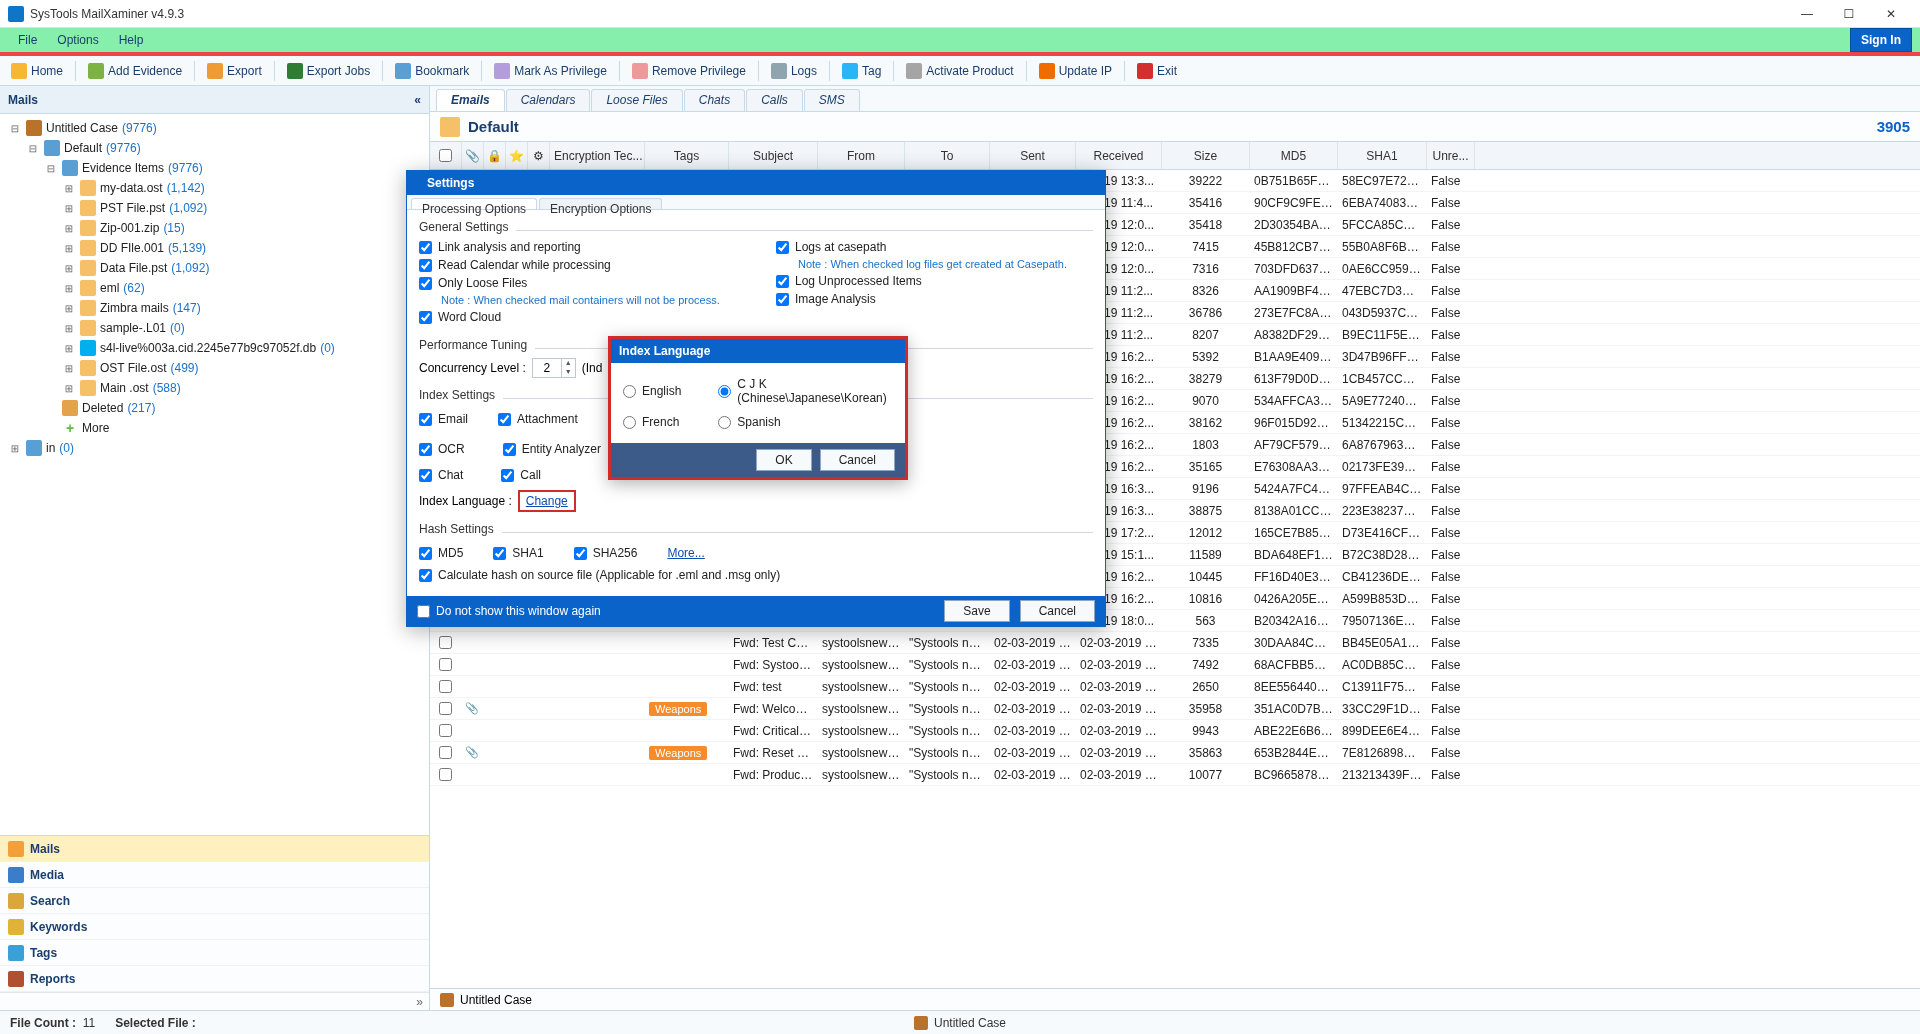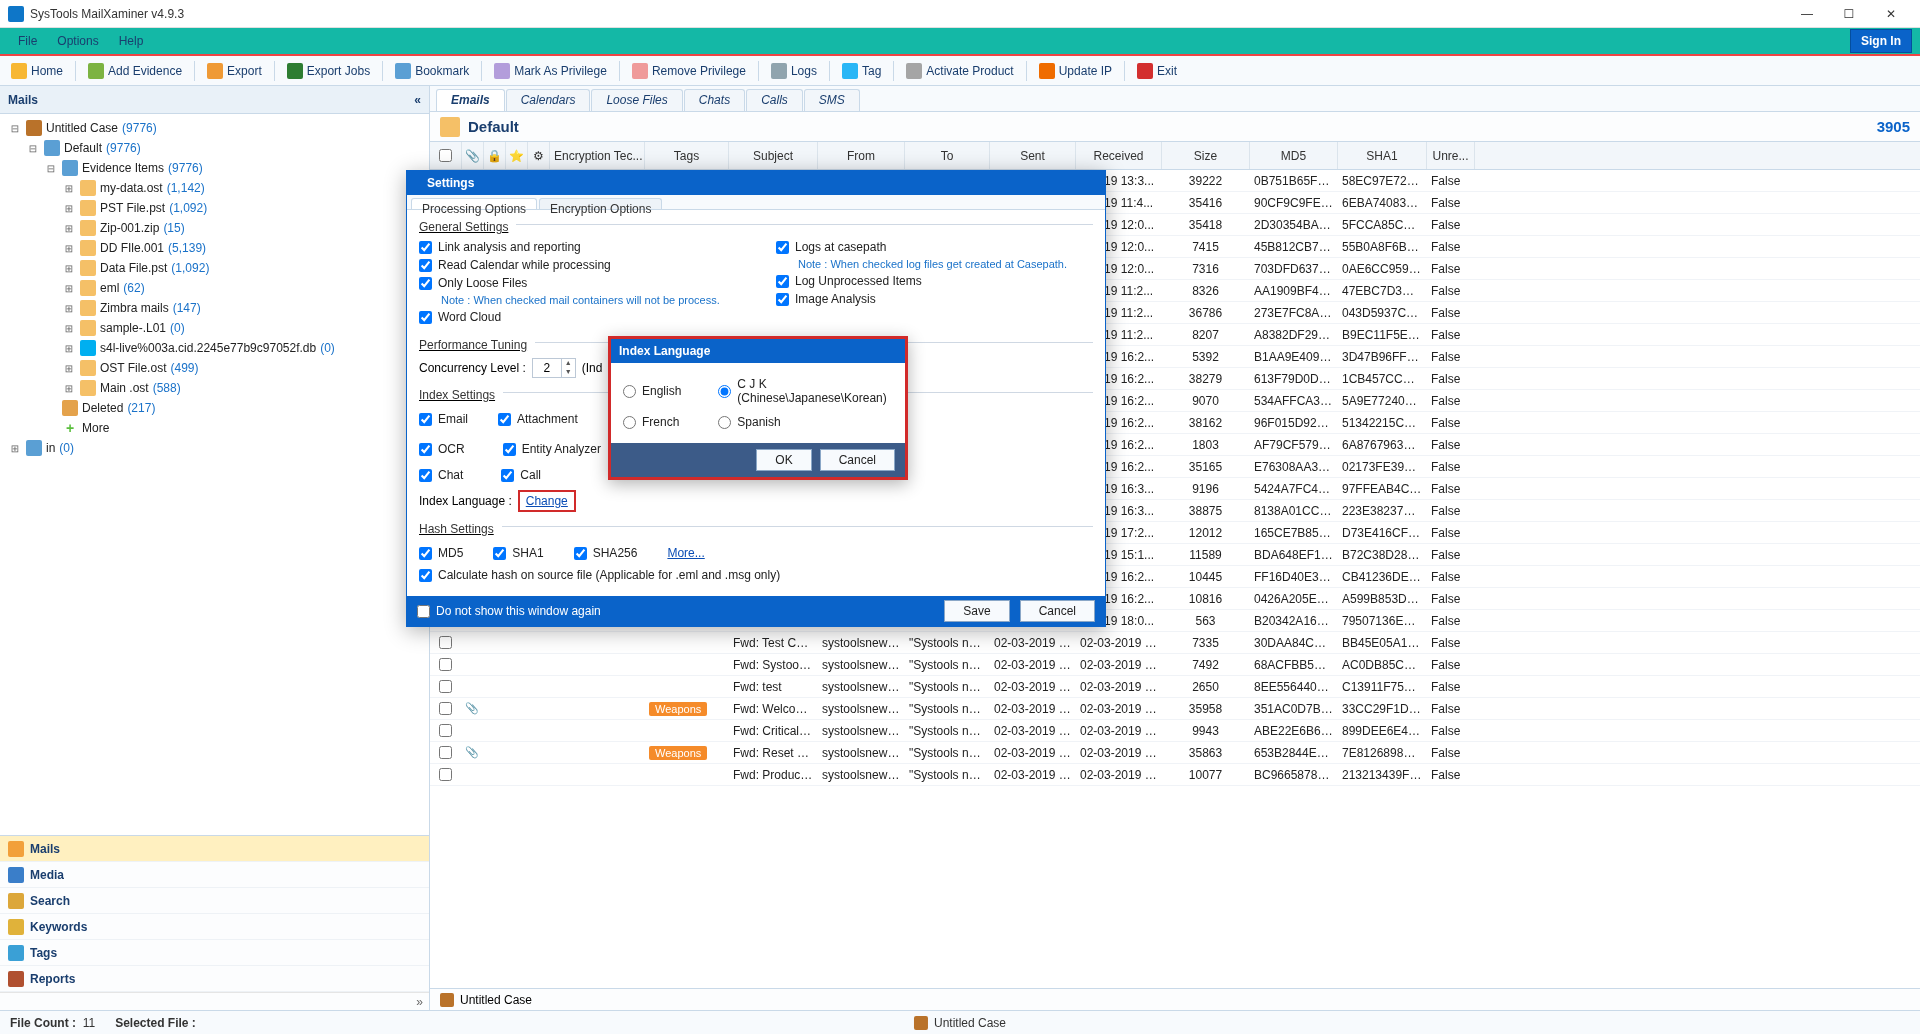--- a/index.html
+++ b/index.html
@@ -5,21 +5,21 @@
 * { box-sizing: border-box; margin: 0; padding: 0; font-family: "Segoe UI", Tahoma, sans-serif; font-size: 12px; }
 body { background: #fff; overflow: hidden; width: 1920px; height: 1034px; position: relative; }
 
 
 .titlebar { height: 28px; background: #fff; display: flex; align-items: center; padding: 0 8px; border-bottom: 1px solid #e0e0e0; }
 .titlebar .app-icon { width: 16px; height: 16px; background: #0e76c8; border-radius: 2px; margin-right: 6px; }
 .titlebar .title { flex: 1; color: #333; }
 .titlebar .winbtn { width: 42px; height: 26px; display:flex; align-items:center; justify-content:center; color:#333; cursor:pointer; }
 
 
-.menubar { height: 28px; background: #14b8a6; display: flex; align-items: center; padding: 0 8px; border-bottom:2px solid #ef4444; }
+.menubar { height: 28px; background: #86efac; display: flex; align-items: center; padding: 0 8px; border-bottom:4px solid #ef4444; }
 .menubar .menuitem { padding: 4px 10px; color: #1a3e6e; cursor:pointer; }
 .menubar .spacer { flex: 1; }
 .signin { background: #0a63c9; color:#fff; padding:4px 10px; border:1px solid #044e9e; cursor:pointer; font-weight:600; }
 
 
 .toolbar { height: 30px; background:#f7fafd; border-bottom:1px solid #c9d9e8; display:flex; align-items:center; padding:0 4px; gap:2px;}
 .tbtn { display:flex; align-items:center; gap:4px; padding:3px 6px; color:#1a3e6e; cursor:pointer; border:1px solid transparent; border-radius:2px;}
 .tbtn .ico { width:16px; height:16px; display:inline-block; border-radius:2px;}
 .sep { width:1px; height:20px; background:#c9d9e8; margin:0 3px;}
 .ico-home{background:#f7b733}.ico-add{background:#7cb342}.ico-export{background:#ef9a36}.ico-jobs{background:#2e7d32}
@@ -82,21 +82,21 @@
 
 
 .settings-dialog{position:absolute;left:406px;top:170px;width:700px;background:#fff;border:1px solid #0a63c9;box-shadow:0 4px 20px rgba(0,0,0,0.3);z-index:50;}
 .dlg-title{height:24px;background:#0a63c9;color:#fff;display:flex;align-items:center;padding:0 20px;font-weight:600;}
 .dlg-tabs{height:15px;background:#f7fafd;display:flex;padding:3px 4px 0;gap:2px;border-bottom:1px solid #c9d9e8;}
 .dlg-tab{padding:3px 10px;border:1px solid #c9d9e8;border-bottom:none;background:#eef3f8;cursor:pointer;border-radius:3px 3px 0 0;color:#333;}
 .dlg-tab.active{background:#fff;font-weight:500;}
 .dlg-body{padding:6px 12px 10px;background:#fff;}
 .section-label{color:#333;margin:4px 0 2px;}
 .section-line{flex:1;height:1px;background:#cfd8e3;margin-top:8px;margin-left:8px;}
-.section-row{display:flex;text-decoration:underline;}
+.section-row{display:flex;align-items:center;}
 .two-col{display:flex;gap:40px;}
 .col{flex:1;}
 .chk-line{display:flex;align-items:center;gap:6px;margin:4px 0;color:#222;}
 .note{color:#1a72c9;font-size:11px;margin-left:22px;}
 .inline{display:flex;align-items:center;gap:6px;margin:4px 0;}
 .link{color:#0a4db5;text-decoration:underline;cursor:pointer;}
 .change-box{border:2px solid #d12a2a;padding:2px 6px;display:inline-block;}
 .spin{display:flex;align-items:center;border:1px solid #bcc8d6;height:20px;}
 .spin input{width:28px;border:none;text-align:center;outline:none;}
 .spin .sb{width:14px;height:18px;display:flex;flex-direction:column;border-left:1px solid #bcc8d6;}

